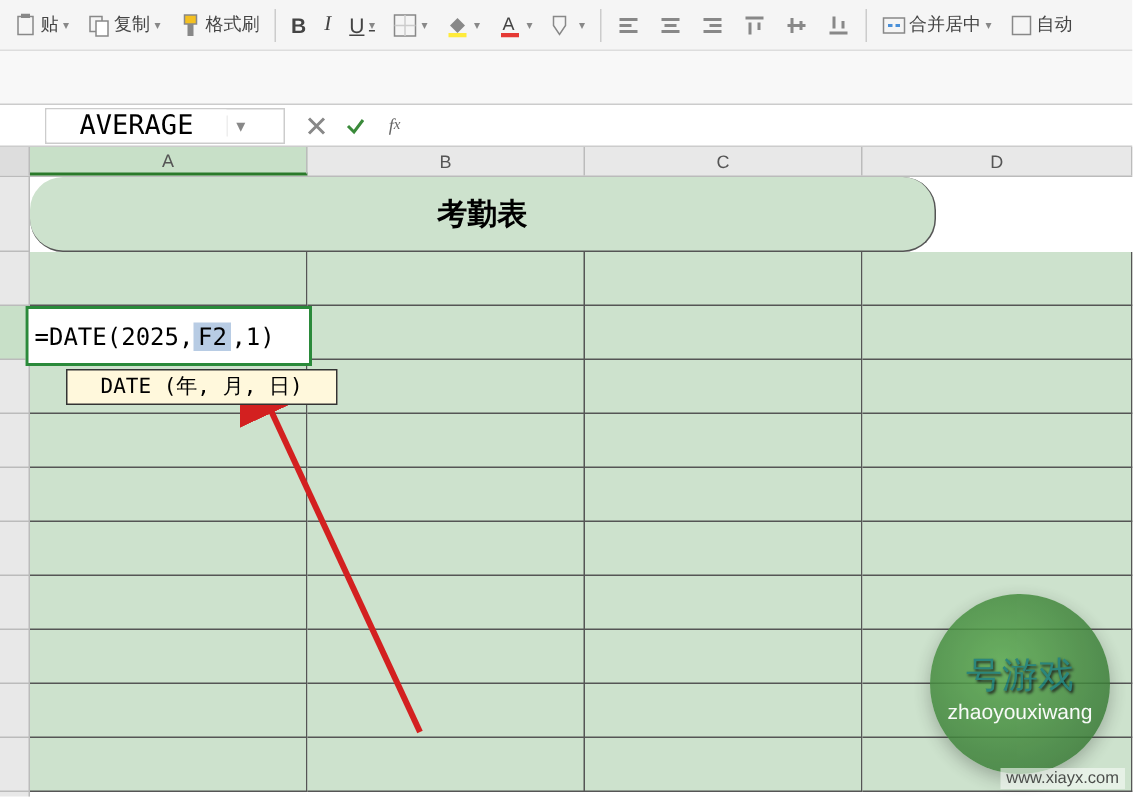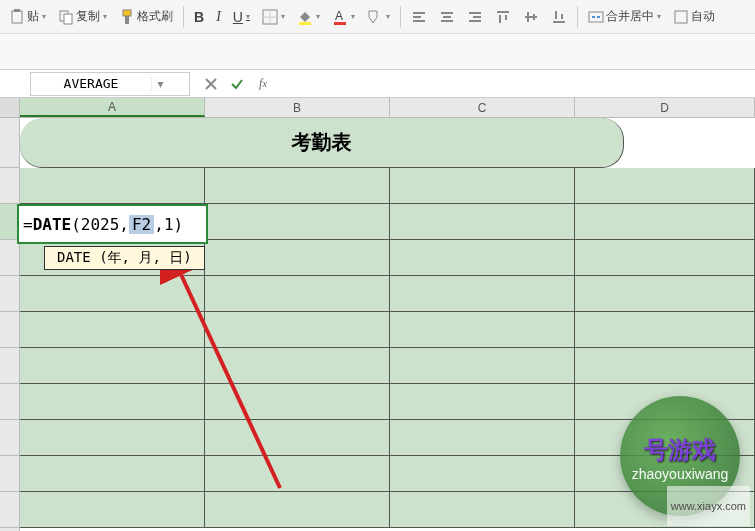--- a/index.html
+++ b/index.html
@@ -8,21 +8,21 @@
   .toolbar { height: 34px; background: #f5f5f5; border-bottom: 1px solid #ddd; display: flex; align-items: center; padding: 0 4px; gap: 2px; }
   .tb-btn { display: flex; align-items: center; gap: 2px; padding: 3px 5px; color: #444; cursor: pointer; border-radius: 2px; }
   .tb-sep { width: 1px; height: 22px; background: #ccc; margin: 0 3px; }
   .tb-icon { display: inline-flex; width: 16px; height: 16px; align-items: center; justify-content: center; }
   .dd-arrow { font-size: 8px; color: #888; margin-left: 1px; }
   
   .toolbar2 { height: 36px; background: #f8f8f8; border-bottom: 1px solid #ccc; }
   
   .formula-bar { height: 28px; display: flex; align-items: center; border-bottom: 1px solid #ccc; background: #fff; }
   .name-box { width: 160px; height: 24px; margin-left: 30px; display: flex; align-items: center; border: 1px solid #ccc; background: #fff; }
-  .name-box input { border: none; outline: none; width: 120px; padding: 0 6px; font-family: Consolas, monospace; font-size: 13px; text-align: center; }
+  .name-box input { border: none; outline: none; width: 120px; padding: 0 6px; font-family: Consolas, monospace; font-size: 18px; text-align: center; }
   .name-box .dd { width: 18px; text-align: center; color: #888; cursor: pointer; border-left: 1px solid #eee; }
   .fb-btns { display: flex; gap: 8px; margin: 0 12px; }
   .fb-btn { width: 18px; height: 18px; display: flex; align-items: center; justify-content: center; cursor: pointer; color: #666; }
   .fx { font-style: italic; font-family: serif; }
   .formula-input { flex: 1; border: none; outline: none; font-family: Consolas, monospace; font-size: 14px; padding: 0 4px; }
   
   .grid-area { position: relative; }
   .col-headers { display: flex; background: #e8e8e8; border-bottom: 1px solid #bbb; height: 20px; }
   .corner { width: 20px; border-right: 1px solid #bbb; background: #ddd; }
   .col-h { border-right: 1px solid #bbb; display: flex; align-items: center; justify-content: center; color: #555; font-size: 12px; }
@@ -43,33 +43,33 @@
   .cell { height: 36px; border-right: 1px solid #555; border-bottom: 1px solid #555; background: #cde2cd; display:flex; align-items:center; justify-content:center; }
   .row.title .cell { height: 50px; font-size: 20px; font-weight: bold; }
   .cell.colA { width: 185px; }
   .cell.colB { width: 185px; }
   .cell.colC { width: 185px; }
   .cell.colD { width: 180px; }
   
   .merged-title { width: 604px; border-radius: 22px; }
   
   .active-cell-overlay { position: absolute; left: -3px; top: 86px; width: 191px; height: 40px; border: 2px solid #2a8a3a; background: #fff; z-index: 5; display:flex; align-items:center; padding: 0 4px; font-family: Consolas, monospace; font-size: 16px; }
-  .active-cell-overlay .fn { font-weight: bold; }
+  .active-cell-overlay .fn { font-weight: normal; }
   .active-cell-overlay .arg-hi { background: #b8cce4; padding: 0 3px; }
   
-  .tooltip { position: absolute; left: 24px; top: 128px; background: #fff8dc; border: 1px solid #333; padding: 2px 12px; font-family: Consolas, "SimSun", monospace; font-size: 14px; z-index: 6; }
+  .tooltip { position: absolute; left: 24px; top: 128px; background: #fff8dc; border: 1px solid #333; padding: 2px 22px; font-family: Consolas, "SimSun", monospace; font-size: 14px; z-index: 6; }
   
   .arrow-svg { position: absolute; left: 140px; top: 140px; z-index: 4; pointer-events: none; }
   
   .watermark { position: absolute; right: 5px; bottom: 5px; z-index: 20; opacity: 0.85; pointer-events: none; }
   .wm-circle { width: 140px; height: 140px; position: relative; }
   .wm-blob { position:absolute; width:120px; height:120px; border-radius:50%; background: radial-gradient(circle at 40% 40%, #5aa84f, #2e6b2e); left:10px; top:10px; box-shadow: 0 4px 12px rgba(0,0,0,.3); }
-  .wm-text { position:absolute; width:100%; text-align:center; top:48px; color:#6d28d9; font-size:24px; font-weight:bold; text-shadow: 1px 1px 2px #000; }
+  .wm-text { position:absolute; width:100%; text-align:center; top:48px; color:#0f766e; font-size:24px; font-weight:normal; text-shadow: 1px 1px 2px #000; }
   .wm-sub { position:absolute; width:100%; text-align:center; top:80px; color:#fff; font-size:14px; }
-  .wm-url { position:absolute; right:0; bottom:0; font-size:11px; color:#333; background: rgba(255,255,255,.6); padding: 14px 4px; }
+  .wm-url { position:absolute; right:0; bottom:0; font-size:11px; color:#333; background: rgba(255,255,255,.6); padding: 1px 4px; }
 </style>
 </head>
 <body>
 
 <div class="toolbar">
   <div class="tb-btn">
     <span class="tb-icon">
         <svg width="16" height="16">
           <rect x="3" y="2" width="10" height="12" fill="none" stroke="#888"></rect>
           <rect x="5" y="0" width="6" height="3" fill="#888"></rect>

